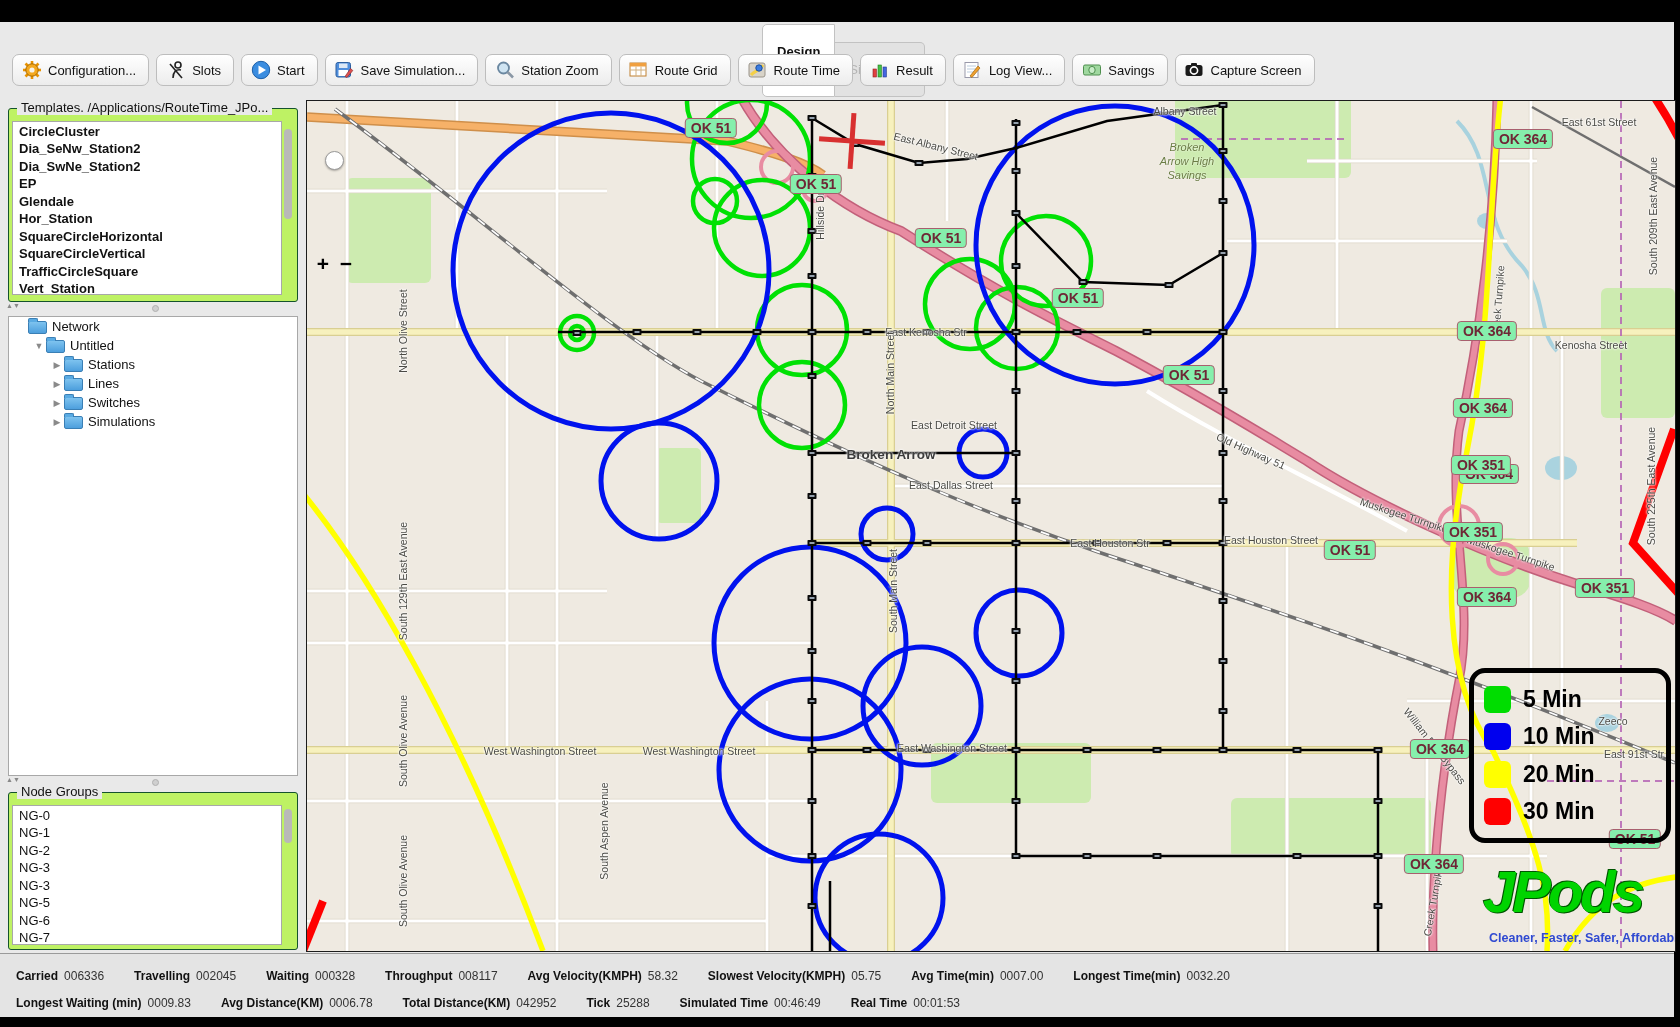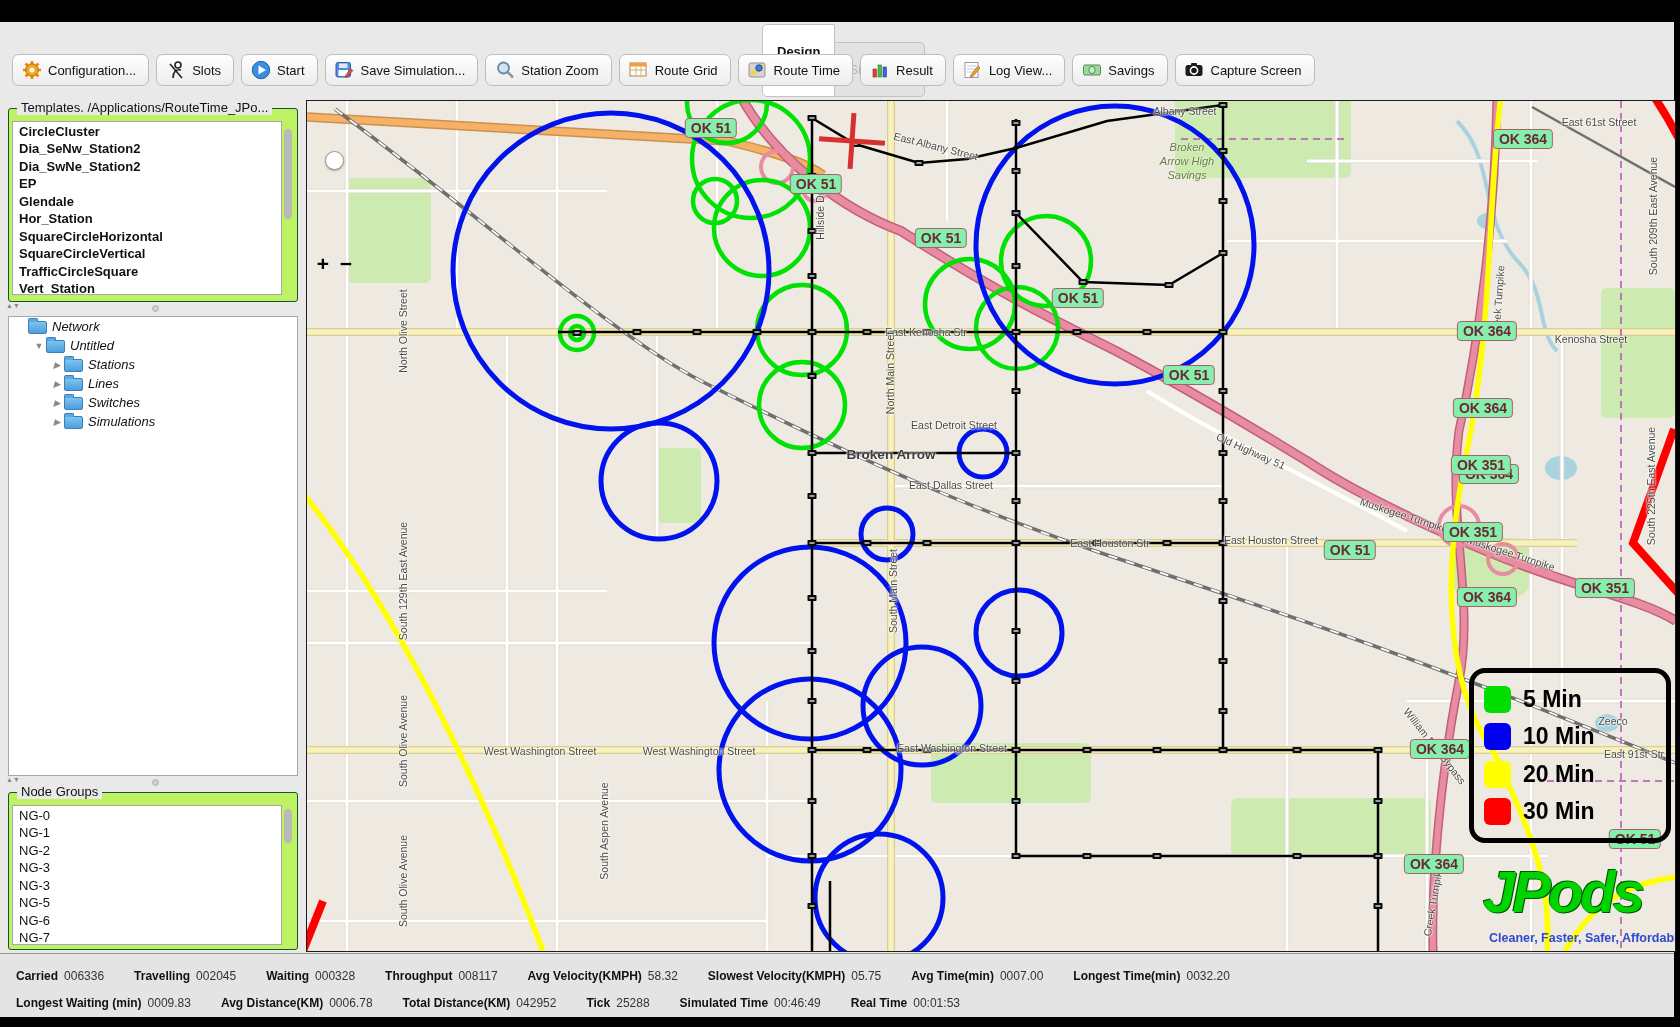--- a/index.html
+++ b/index.html
@@ -18,21 +18,21 @@
     font-size:13px;color:#111;white-space:nowrap;cursor:default;}
   .ticon{width:21px;height:21px;margin-right:6px;display:inline-flex;align-items:center;justify-content:center;}
   
   .groupbox{position:absolute;border:1px solid #14532d;border-radius:3px;background:#bef264;}
   .gb-title{position:absolute;top:-9px;left:8px;background:#e9e9e9;padding:0 4px;font-size:13px;color:#111;white-space:nowrap;}
   .listbox{position:absolute;background:#fff;border:1px solid #a8a8a8;overflow:hidden;}
   .litem{font-size:13px;color:#111;padding:1.5px 6px;white-space:nowrap;height:14.5px;}
   .thumb{position:absolute;width:8px;border-radius:4px;background:#b9b9b9;}
   .split{position:absolute;left:6px;width:292px;height:11px;font-size:7px;color:#888;}
   .split .dot{position:absolute;left:146px;top:3px;width:5px;height:5px;border-radius:50%;background:#cfcfcf;border:1px solid #b0b0b0;}
-  .trow{display:flex;align-items:center;height:19px;font-size:13px;color:#111;font-style:italic;}
+  .trow{display:flex;align-items:center;height:19px;font-size:13px;color:#111;}
   .tarrow{width:12px;text-align:center;font-size:9px;color:#8a8a8a;flex:none;}
   .folder{width:17px;height:11px;background:linear-gradient(#7ec3ef,#4d9fdd);border:1px solid #3a7fb5;
     border-radius:2px;position:relative;margin:2px 5px 0 1px;flex:none;}
   .folder::before{content:"";position:absolute;top:-4px;left:-1px;width:8px;height:3px;background:#5aabe3;
     border:1px solid #3a7fb5;border-bottom:none;border-radius:2px 2px 0 0;}
   
   #map{left:306px;top:100px;width:1368px;height:850px;border:1px solid #1c1c1c;overflow:hidden;background:#efeae1;}
   #mapsvg{position:absolute;left:0;top:0;}
   #labels{position:absolute;left:0;top:0;width:100%;height:100%;pointer-events:none;}
   .mlabel{position:absolute;font-size:10.5px;color:#4a4a45;white-space:nowrap;
@@ -543,21 +543,21 @@
 
   <div id="labels">
     <div id="city-label">Broken Arrow</div>
     <div class="school-line" style="left:880px;top:46px;">Broken</div>
     <div class="school-line" style="left:880px;top:60px;">Arrow High</div>
     <div class="school-line" style="left:880px;top:74px;">Savings</div>
   <div class="mlabel" style="left: 1292px; top: 21px; transform: translate(-50%, -50%) rotate(0deg);">East 61st Street</div>
       <div class="mlabel" style="left: 878px; top: 10px; transform: translate(-50%, -50%) rotate(0deg);">Albany Street</div>
       <div class="mlabel" style="left: 629px; top: 45px; transform: translate(-50%, -50%) rotate(14deg);">East Albany Street</div>
       <div class="mlabel" style="left: 619px; top: 231px; transform: translate(-50%, -50%) rotate(0deg);">East Kenosha Str</div>
-      <div class="mlabel" style="left: 1284px; top: 238px; transform: translate(-50%, -50%) rotate(0deg);">Kenosha Street</div>
+      <div class="mlabel" style="left: 1284px; top: 244px; transform: translate(-50%, -50%) rotate(0deg);">Kenosha Street</div>
       <div class="mlabel" style="left: 647px; top: 324px; transform: translate(-50%, -50%) rotate(0deg);">East Detroit Street</div>
       <div class="mlabel" style="left: 644px; top: 384px; transform: translate(-50%, -50%) rotate(0deg);">East Dallas Street</div>
       <div class="mlabel" style="left: 803px; top: 442px; transform: translate(-50%, -50%) rotate(0deg);">East Houston Str</div>
       <div class="mlabel" style="left: 964px; top: 439px; transform: translate(-50%, -50%) rotate(0deg);">East Houston Street</div>
       <div class="mlabel" style="left: 233px; top: 650px; transform: translate(-50%, -50%) rotate(0deg);">West Washington Street</div>
       <div class="mlabel" style="left: 392px; top: 650px; transform: translate(-50%, -50%) rotate(0deg);">West Washington Street</div>
       <div class="mlabel" style="left: 645px; top: 647px; transform: translate(-50%, -50%) rotate(0deg);">East Washington Street</div>
       <div class="mlabel" style="left: 1327px; top: 653px; transform: translate(-50%, -50%) rotate(0deg);">East 91st Str</div>
       <div class="mlabel" style="left: 1306px; top: 620px; transform: translate(-50%, -50%) rotate(0deg);">Zeeco</div>
       <div class="mlabel" style="left: 96px; top: 230px; transform: translate(-50%, -50%) rotate(-90deg);">North Olive Street</div>

